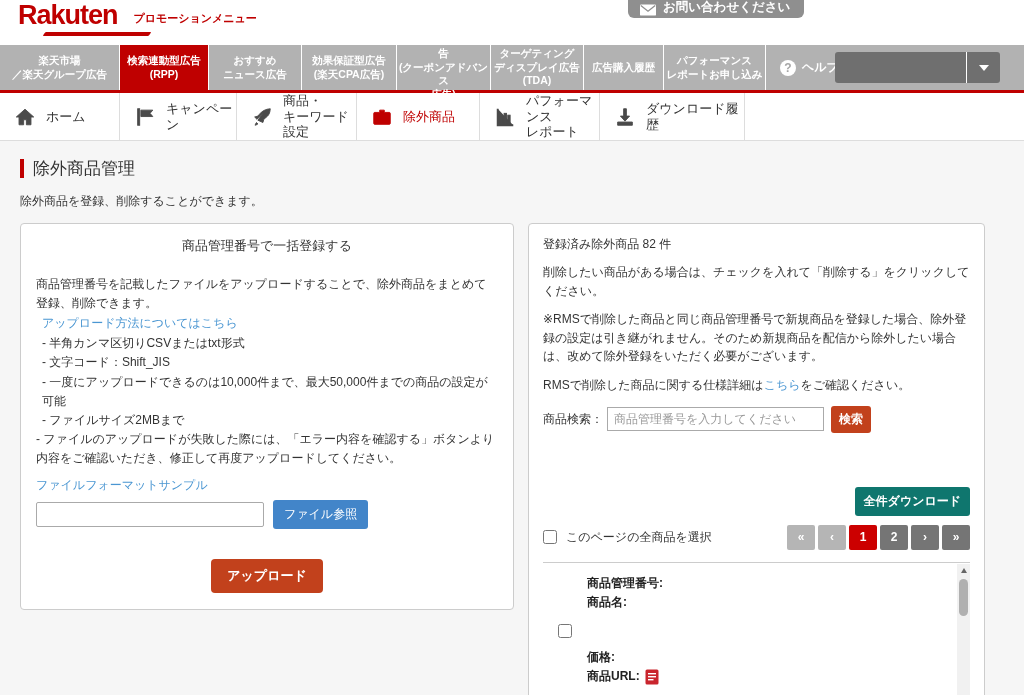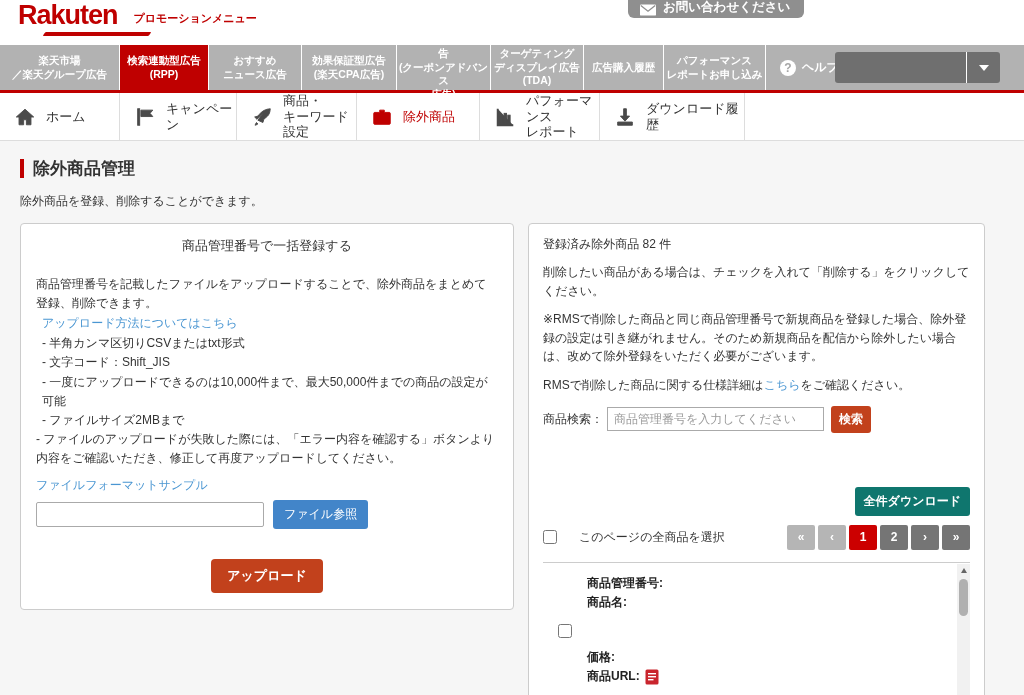--- a/index.html
+++ b/index.html
@@ -38,21 +38,21 @@
   .s0{width:120px}.s1{width:117px}.s2{width:120px}.s3{width:123px}.s4{width:120px}.s5{width:145px}
   .sub-item svg { width:22px; height:22px; flex:none; }
   .sub-item .ic { fill:#4a4a4a; stroke:#4a4a4a; }
   .sub-item.active { color:#bf0000; }
   .sub-item.active .ic { fill:#bf0000; stroke:#bf0000; }
 
   
   .content { background:#f6f6f6; height:554px; padding:16px 0 0 20px; overflow:hidden; }
   .page-title { display:flex; align-items:center; gap:9px; }
   .page-title .bar { width:4px; height:19px; background:#bf0000; }
-  .page-title h1 { font-size:17px; font-weight:bold; color:#333; }
+  .page-title h1 { font-size:17px; font-weight:normal; color:#333; }
   .page-desc { font-size:12px; margin-top:13px; }
 
   .panels { display:flex; gap:14px; margin-top:13px; align-items:flex-start; }
   .panel { background:#fff; border:1px solid #ccc; border-radius:4px; }
 
   
   .upload-panel { width:494px; padding:13px 15px 16px; }
   .upload-title { text-align:center; font-size:13px; margin-bottom:20px; }
   .upload-intro { font-size:12px; line-height:1.55; }
   a.link { color:#4a96d2; text-decoration:none; font-size:12px; cursor:pointer; }
@@ -71,21 +71,21 @@
   .reg-count { font-size:12px; }
   .reg-text { font-size:12px; line-height:1.55; margin-top:10px; }
   .search-row { display:flex; align-items:center; margin-top:11px; }
   .search-label { font-size:12px; }
   .search-input { width:217px; height:24px; border:1px solid #aaa; padding:0 6px; font-size:12px; margin-left:4px; }
   .search-input::placeholder { color:#999; }
   .search-btn { margin-left:7px; background:#c2411c; color:#fff; border:none; border-radius:3px; font-size:12px; font-weight:bold; padding:5px 8px; cursor:pointer; }
   .dl-row { display:flex; justify-content:flex-end; margin-top:7px; }
   .dl-btn { background:#0f766e; color:#fff; border:none; border-radius:3px; font-size:12px; font-weight:bold; padding:6px 9px; cursor:pointer;margin-top:47px; }
   .select-row { display:flex; justify-content:space-between; align-items:center; margin-top:9px; }
-  .select-all { display:flex; align-items:center; gap:22px; font-size:12px; }
+  .select-all { display:flex; align-items:center; gap:9px; font-size:12px; }
   .pagination { display:flex; gap:3px; }
   .pg { width:28px; height:25px; border:none; border-radius:2px; color:#fff; font-size:12px; font-weight:bold;
         display:flex; align-items:center; justify-content:center; cursor:pointer; }
   .pg-disabled { background:#b5b5b5; }
   .pg-current { background:#cc0000; }
   .pg-default { background:#757575; }
 
   .item-list { margin-top:12px; border-top:1px solid #ccc; position:relative; padding-right:16px; }
   .item { display:flex; border-bottom:1px solid #ddd; }
   .item-check { width:44px; display:flex; align-items:center; justify-content:center; }

